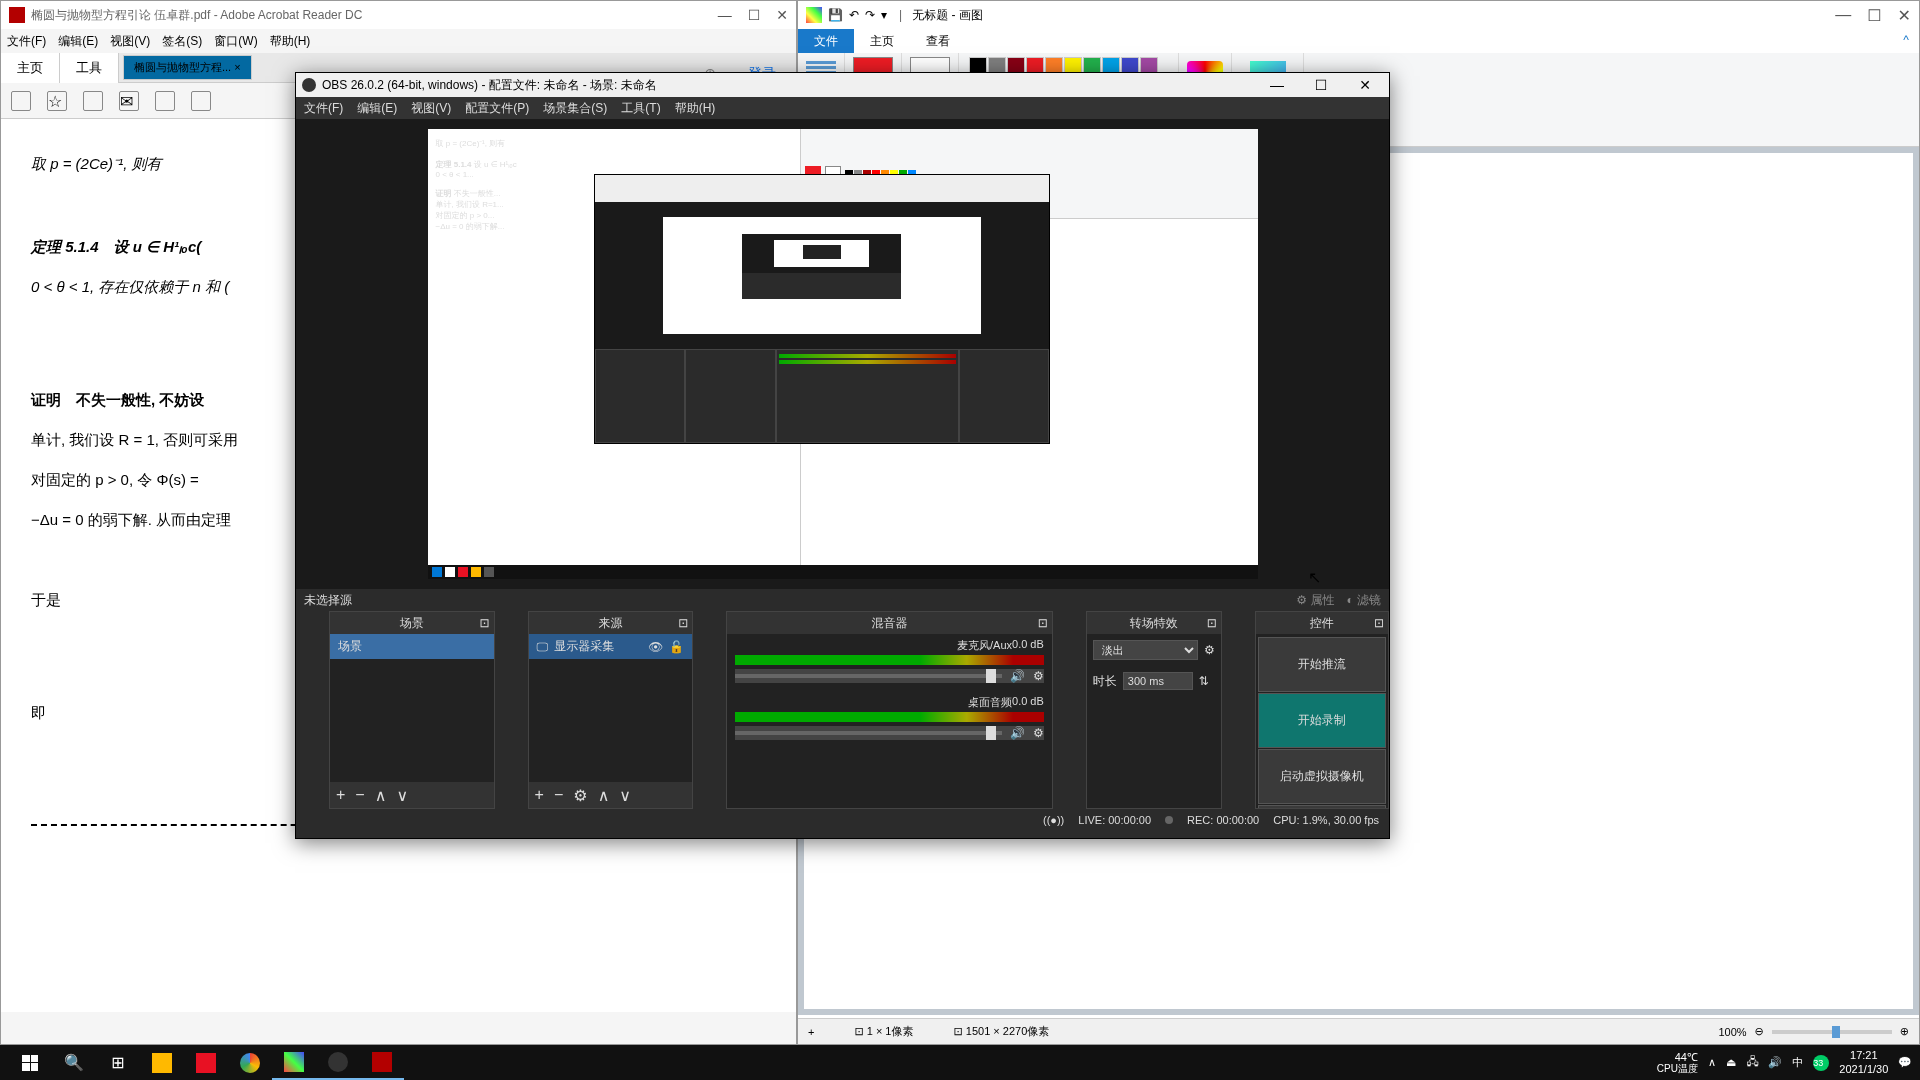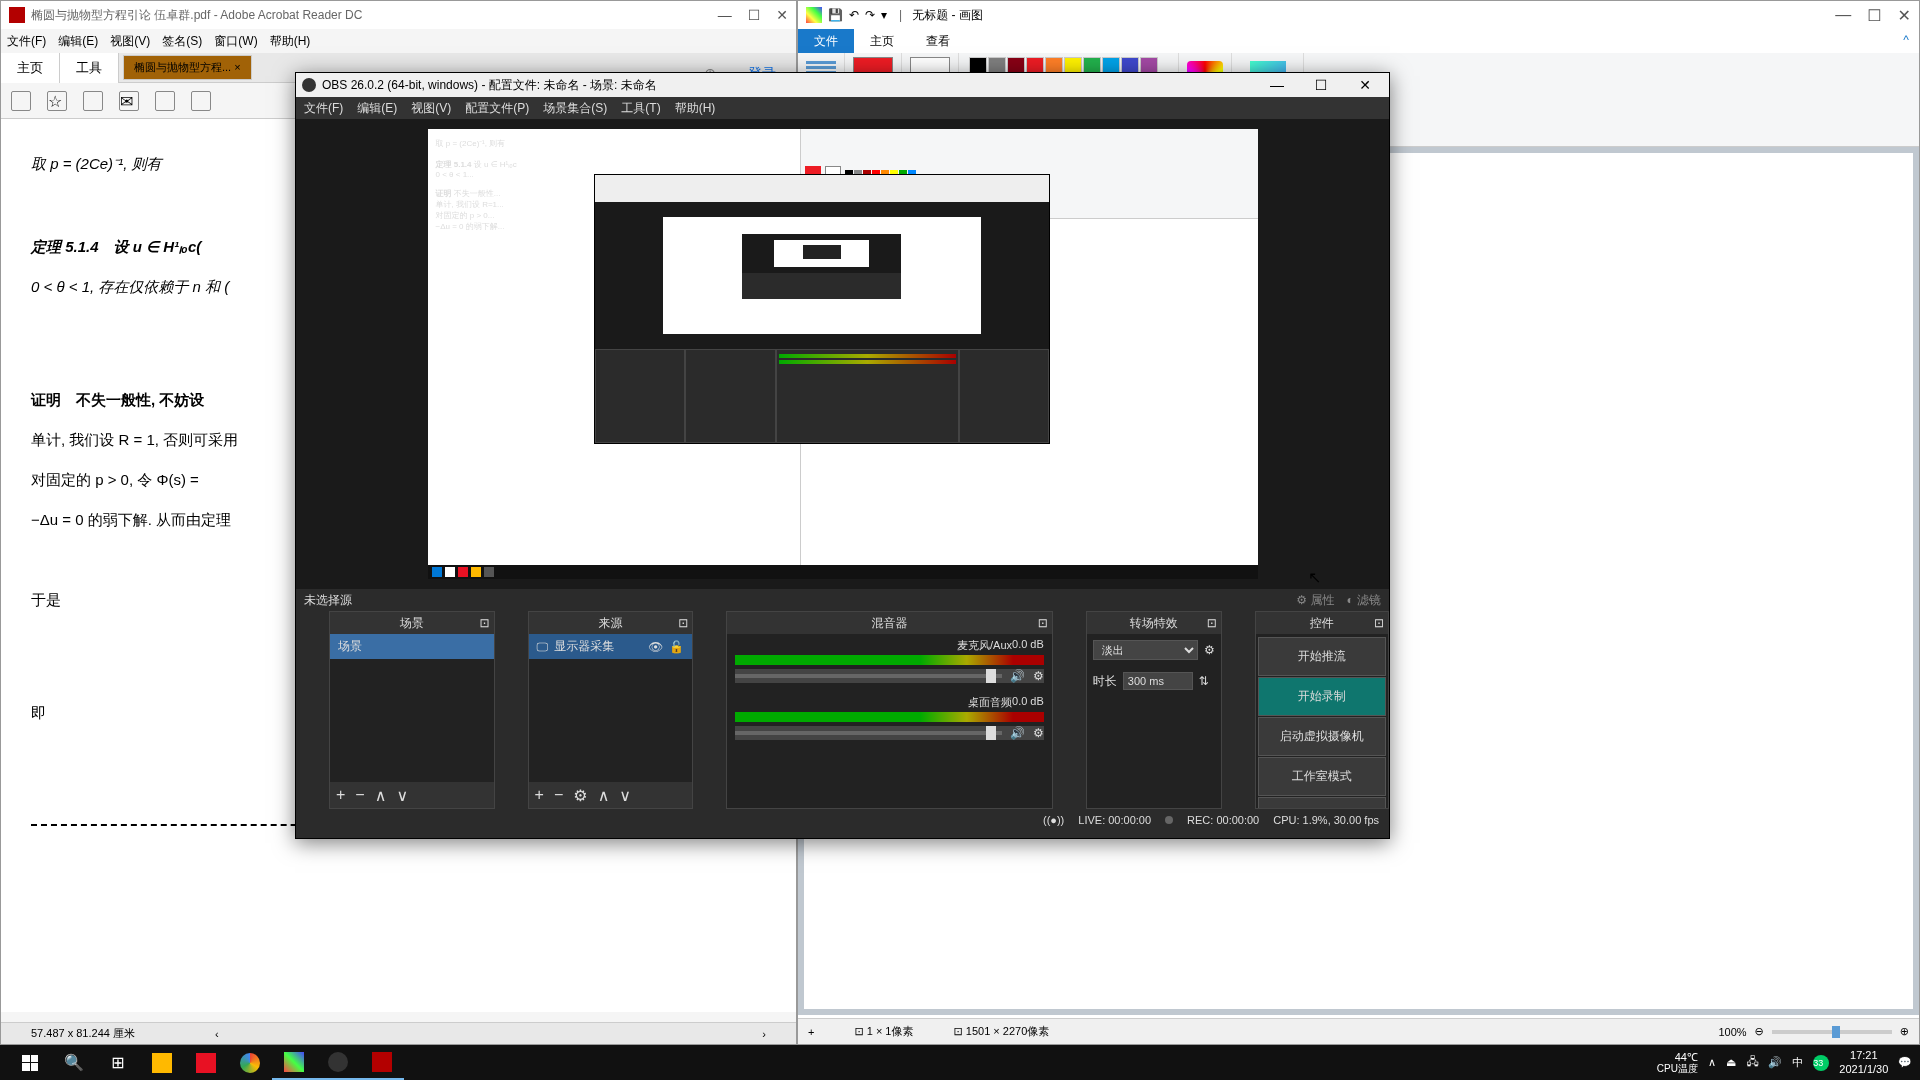--- a/index.html
+++ b/index.html
@@ -6,21 +6,21 @@
 body { width: 1920px; height: 1080px; background: #fff; overflow: hidden; position: relative; }
 
 
 .adobe-win { position: absolute; left: 0; top: 0; width: 797px; height: 1045px; background: #f5f5f5; border: 1px solid #999; }
 .adobe-title { height: 28px; background: #fff; display: flex; align-items: center; padding: 0 8px; font-size: 12px; color: #666; }
 .adobe-title .icon { width: 16px; height: 16px; background: #b30000; margin-right: 6px; }
 .adobe-title .controls { margin-left: auto; display: flex; gap: 16px; font-size: 14px; color: #555; }
 .adobe-menu { height: 24px; display: flex; align-items: center; padding: 0 6px; font-size: 12px; gap: 12px; background: #f5f5f5; }
 .adobe-tabs { height: 30px; display: flex; align-items: center; background: #e8e8e8; border-bottom: 1px solid #ccc; }
 .adobe-tab { padding: 6px 16px; background: #fff; font-size: 13px; border-right: 1px solid #ccc; }
-.adobe-filetab { padding: 4px 10px; background: #a16207; font-size: 11px; border: 1px solid #ccc; margin-left: 4px; }
+.adobe-filetab { padding: 4px 10px; background: #0369a1; font-size: 11px; border: 1px solid #ccc; margin-left: 4px; }
 .adobe-tool { position: absolute; right: 80px; top: 64px; font-size: 14px; color: #888; }
 .adobe-tool2 { position: absolute; right: 20px; top: 64px; font-size: 14px; color: #1473e6; }
 .adobe-toolbar { height: 36px; display: flex; align-items: center; padding: 0 10px; gap: 16px; border-bottom: 1px solid #ccc; }
 .tb-icon { width: 20px; height: 20px; border: 1px solid #888; border-radius: 2px; }
 .adobe-content { background: #fff; padding: 20px 30px; font-size: 15px; font-family: serif; line-height: 2; height: calc(100% - 150px); overflow: hidden; color: #000; }
 .adobe-content p { margin: 10px 0; }
 .math { font-style: italic; }
 .adobe-status { position: absolute; bottom: 0; height: 22px; width: 100%; background: #e8e8e8; font-size: 11px; display: flex; align-items: center; padding: 0 30px; border-top: 1px solid #ccc; }
 .dashed { border-top: 2px dashed #000; margin: 20px 0; }
 
@@ -64,21 +64,21 @@
 .source-item { background: #2b5a8c; }
 .panel-footer { height: 26px; background: #333; display: flex; align-items: center; padding: 0 6px; gap: 10px; font-size: 16px; }
 .mixer-ch { padding: 4px 8px; }
 .mixer-label { display: flex; justify-content: flex-end; font-size: 11px; }
 .mixer-meter { height: 10px; background: linear-gradient(to right, #0a0 0%, #0a0 60%, #aa0 75%, #a00 90%); margin: 2px 0; position: relative; }
 .mixer-slider { height: 14px; background: #444; margin: 4px 0; position: relative; display: flex; align-items: center; justify-content: flex-end; gap: 8px; }
 .mixer-slider .track { flex: 1; height: 4px; background: #666; position: relative; }
 .mixer-slider .thumb { position: absolute; right: 6px; top: -5px; width: 10px; height: 14px; background: #ddd; }
 .transition-row { padding: 6px; display: flex; align-items: center; gap: 6px; }
 .transition-row select, .transition-row input { background: #444; color: #ddd; border: 1px solid #555; font-size: 11px; padding: 2px 4px; }
-.controls-panel button { display: block; width: 100%; background: #3a3a3a; color: #ddd; border: 1px solid #555; padding: 10px; margin: 1px 0; font-size: 12px; }
+.controls-panel button { display: block; width: 100%; background: #3a3a3a; color: #ddd; border: 1px solid #555; padding: 18px; margin: 1px 0; font-size: 12px; }
 .controls-panel button.highlight { background: #0f766e; }
 .obs-status { height: 22px; background: #2b2b2b; display: flex; align-items: center; justify-content: flex-end; padding: 0 10px; gap: 14px; font-size: 11px; }
 .stat-dot { width: 8px; height: 8px; border-radius: 50%; background: #666; display: inline-block; }
 
 
 .taskbar { position: absolute; bottom: 0; left: 0; width: 100%; height: 35px; background: #111; display: flex; align-items: center; padding: 0 8px; }
 .tb-btn { width: 44px; height: 35px; display: flex; align-items: center; justify-content: center; color: #fff; font-size: 16px; }
 .tb-app { width: 20px; height: 20px; }
 .tray { margin-left: auto; display: flex; align-items: center; gap: 10px; color: #fff; font-size: 11px; }
 .clock { text-align: center; line-height: 1.2; }
@@ -134,25 +134,20 @@
     <p>−Δu = 0 的弱下解. 从而由定理</p>
     <p style="text-align:center">s</p>
     <p>于是</p>
     <p style="text-align:center">( inf u<br><sub>Bθ</sub></p>
     <p>即</p>
     <p style="text-align:center" class="math">
       <span>inf u ≥</span> <span style="display:inline-block;border-bottom:1px solid #000"><span>1</span></span>/<span>C¹/ᵖ</span> ( ∫<sub>B₁</sub>
       <br>= <span>1</span>/<span>C¹/ᵖ</span> ( ∫<sub>B₁</sub>
     </p>
     <div class="dashed"></div>
-  </div>
-  <div class="adobe-status">
-    <span>57.487 x 81.244 厘米</span>
-    <span style="margin-left:80px">‹</span>
-    <span style="margin-left:auto">›</span>
   </div>
 </div>
 
 <div class="paint-win">
   <div class="paint-title">
     <div class="qat">
       <span style="width:16px;height:16px;background:linear-gradient(45deg,#f44,#ff4,#4f4,#44f);display:inline-block"></span>
       <span>💾</span>
       <span>↶</span>
       <span>↷</span>

